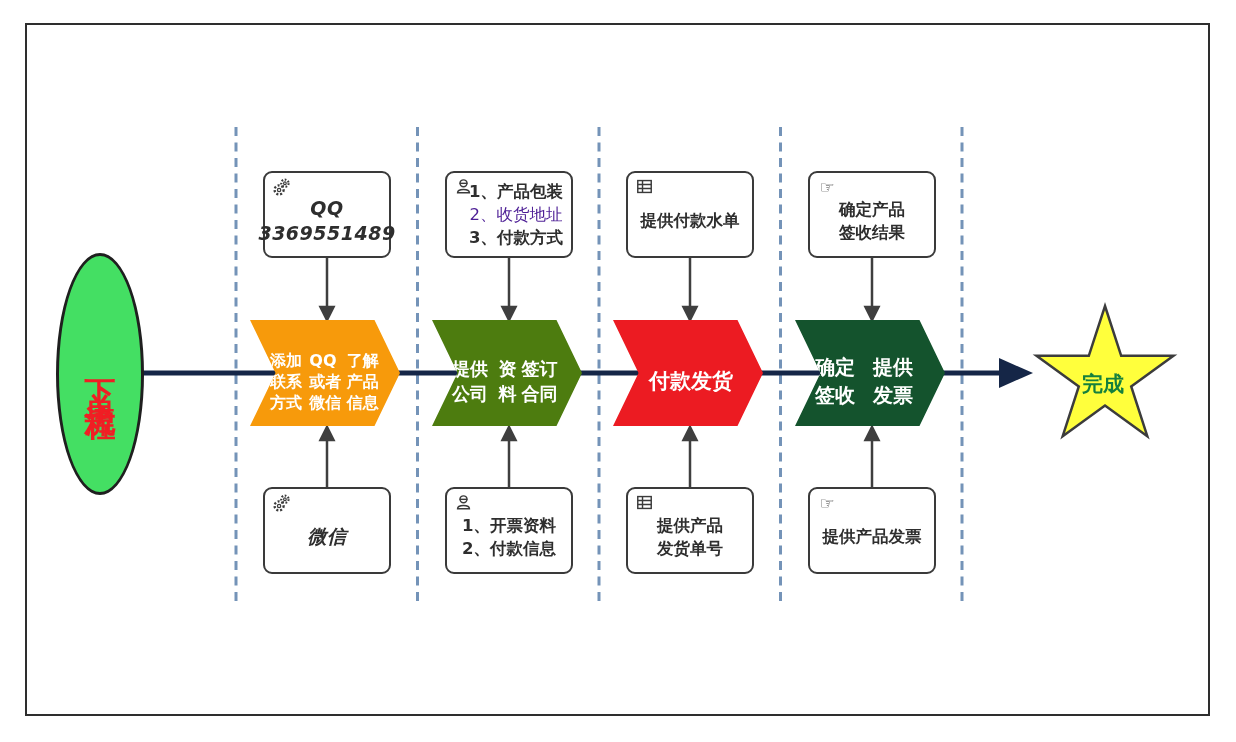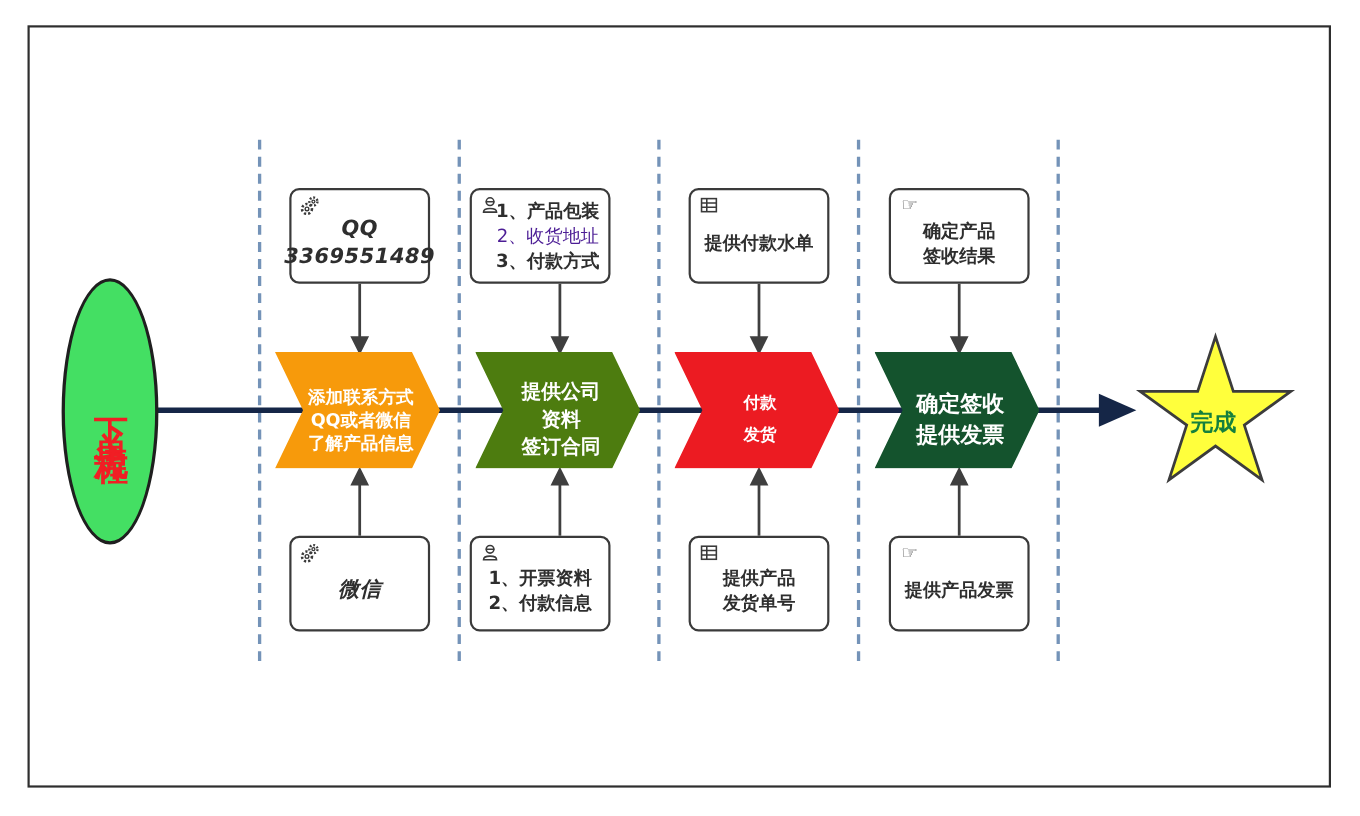--- a/index.html
+++ b/index.html
@@ -21,44 +21,44 @@
   }
   .start-ellipse .vtext{
     writing-mode:vertical-rl;text-orientation:upright;
     font-size:31px;font-weight:bold;color:#F01E24;letter-spacing:11px;line-height:1;
     margin-top:8px;
   }
   
   .chev{
     position:absolute;top:320px;width:150px;height:106px;
     clip-path:polygon(0% 0%,83% 0%,100% 50%,83% 100%,0% 100%,17% 50%);
-    display:flex;flex-direction:column;align-items:center;justify-content:center;
-    color:#ffffff;font-weight:bold;text-align:right;z-index:3;
+    display:flex;flex-direction:row;align-items:center;justify-content:center;
+    color:#ffffff;font-weight:bold;text-align:left;z-index:3;
     padding:16px 14px 0 20px;box-sizing:border-box;
   }
   .chev.c1{left:250px;font-size:16px;line-height:21px;}
   .chev.c2{left:432px;font-size:18px;line-height:25px;}
-  .chev.c3{left:613px;font-size:15px;line-height:29px;}
+  .chev.c3{left:613px;font-size:21px;line-height:29px;}
   .chev.c4{left:795px;font-size:20px;line-height:28px;}
   
   .note{
     position:absolute;width:128px;height:87px;background:#ffffff;
     border:2.5px solid #3A3A3A;border-radius:9px;box-sizing:border-box;
     display:flex;flex-direction:column;align-items:center;justify-content:center;
     font-weight:bold;color:#2e2e2e;text-align:center;z-index:3;
   }
   .note .icon{position:absolute;top:4px;left:7px;width:20px;height:20px;color:#3a3a3a;
     font-size:17px;line-height:20px;}
   .note .icon svg{display:block;}
   .note .ln{font-size:16.5px;line-height:23px;white-space:nowrap;}
   .note .ln.num{font-size:19px;line-height:25px;letter-spacing:.5px;font-style:italic;}
   .note .ln.muted{font-weight:400;color:#4c1d95;}
   .note.pad-top{padding-top:12px;}
   .row1{top:171px;} .row2{top:487px;}
-  .nx1{left:263px;} .nx2{left:427px;} .nx3{left:626px;} .nx4{left:808px;}
+  .nx1{left:263px;} .nx2{left:445px;} .nx3{left:626px;} .nx4{left:808px;}
   
   .star-label{
     position:absolute;left:1061px;top:370px;width:84px;text-align:center;
     font-size:21px;font-weight:bold;color:#15803d;z-index:4;
   }
 </style>
 </head>
 <body>
 
 <div class="frame"></div>

